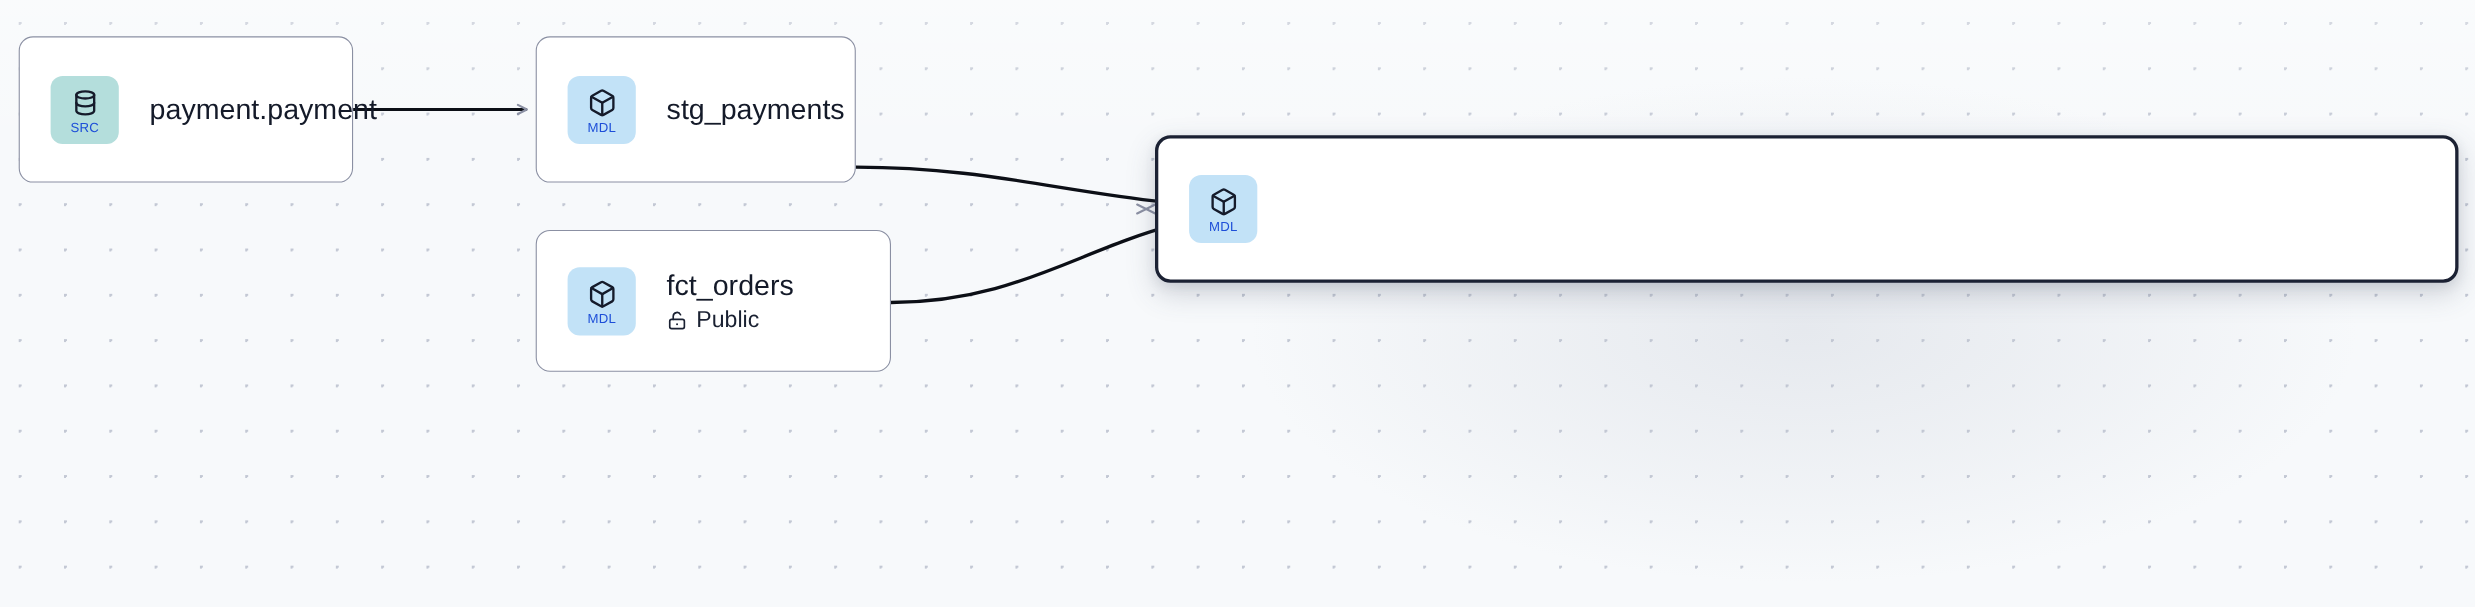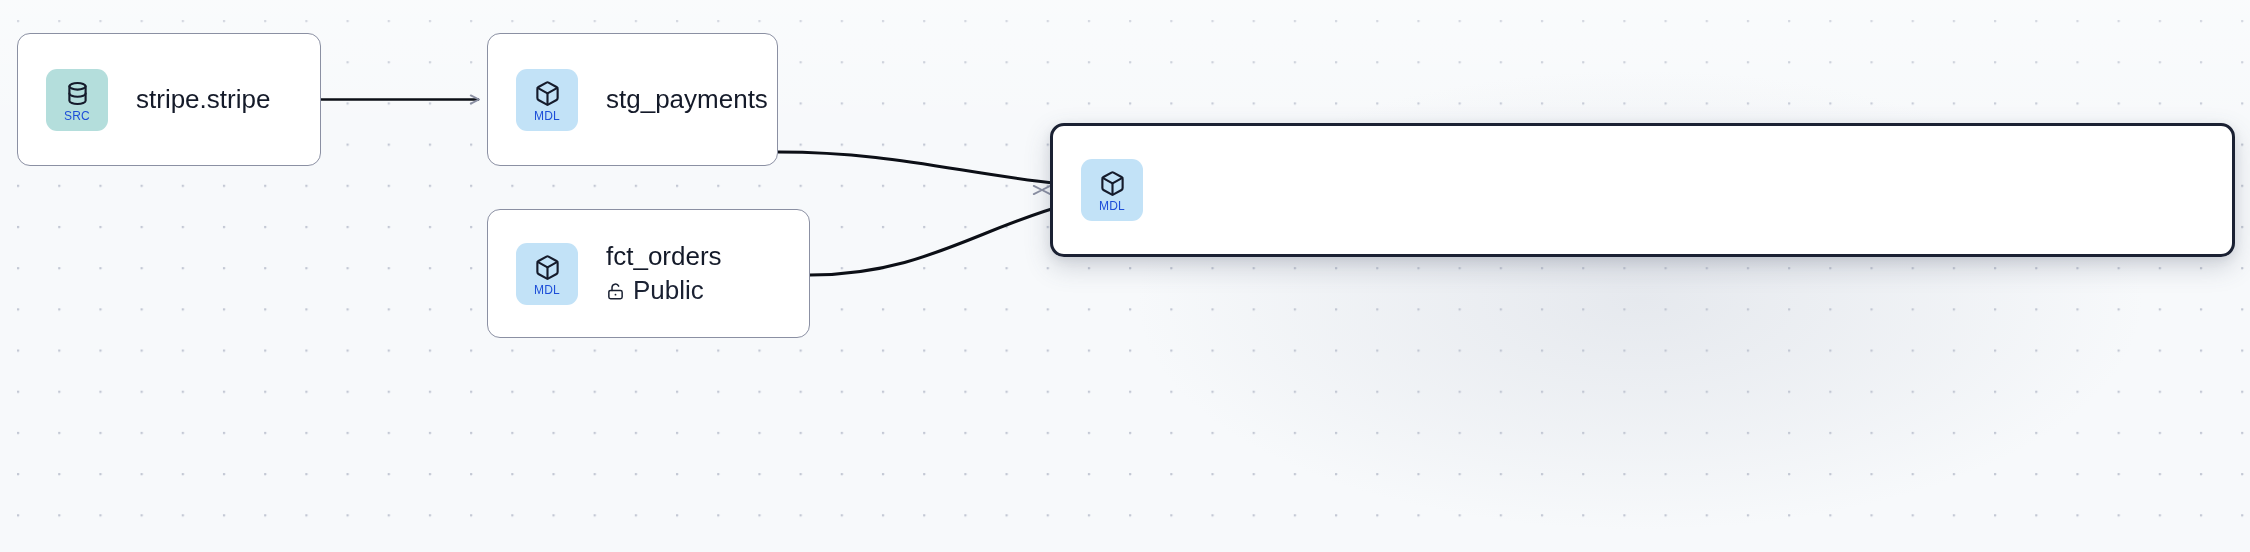--- a/index.html
+++ b/index.html
@@ -106,21 +106,21 @@
     color: #141a29;
     white-space: nowrap;
   }
 
   .node-sub {
     display: flex;
     align-items: center;
     gap: 8px;
     margin-top: 5px;
     font-family: "Liberation Sans", sans-serif;
-    font-size: 26px;
+    font-size: 21px;
     line-height: 1.15;
     color: #1a2132;
     white-space: nowrap;
   }
   .lock-glyph { display: block; line-height: 0; }
 
   
   #node-stripe-payment       { left: 17px;   top: 33px;  width: 304px; height: 133px; }
   #node-stg-payments         { left: 487px;  top: 33px;  width: 291px; height: 133px; }
   #node-fct-orders           { left: 487px;  top: 209px; width: 323px; height: 129px; }
@@ -155,21 +155,21 @@
       <span class="badge-glyph">
         <svg width="27" height="27" viewBox="0 0 24 24" fill="none" stroke="#151b2b" stroke-width="1.9" stroke-linecap="round" stroke-linejoin="round">
           <ellipse cx="12" cy="5.6" rx="7.2" ry="2.9"></ellipse>
           <path d="M4.8 5.6 v12.8 c0 1.6 3.23 2.9 7.2 2.9 s7.2 -1.3 7.2 -2.9 V5.6"></path>
           <path d="M4.8 12 c0 1.6 3.23 2.9 7.2 2.9 s7.2 -1.3 7.2 -2.9"></path>
         </svg>
       </span>
       <span class="badge-kind">SRC</span>
     </div>
     <div class="node-body">
-      <div class="node-title">stripe.stripe</div>
+      <div class="node-title">payment.payment</div>
     </div>
   </div>
 
   <div class="node" id="node-stg-payments">
     <div class="node-badge mdl">
       <span class="badge-glyph">
         <svg width="27" height="27" viewBox="0 0 24 24" fill="none" stroke="#151b2b" stroke-width="1.9" stroke-linecap="round" stroke-linejoin="round">
           <path d="M21 16.1 V7.9 a1.9 1.9 0 0 0 -0.98 -1.66 l-7.1 -3.95 a1.9 1.9 0 0 0 -1.84 0 L3.98 6.24 A1.9 1.9 0 0 0 3 7.9 v8.2 a1.9 1.9 0 0 0 0.98 1.66 l7.1 3.95 a1.9 1.9 0 0 0 1.84 0 l7.1 -3.95 A1.9 1.9 0 0 0 21 16.1 z"></path>
           <path d="M3.3 7.0 L12 11.9 l8.7 -4.9"></path>
           <path d="M12 21.9 V11.9"></path>

